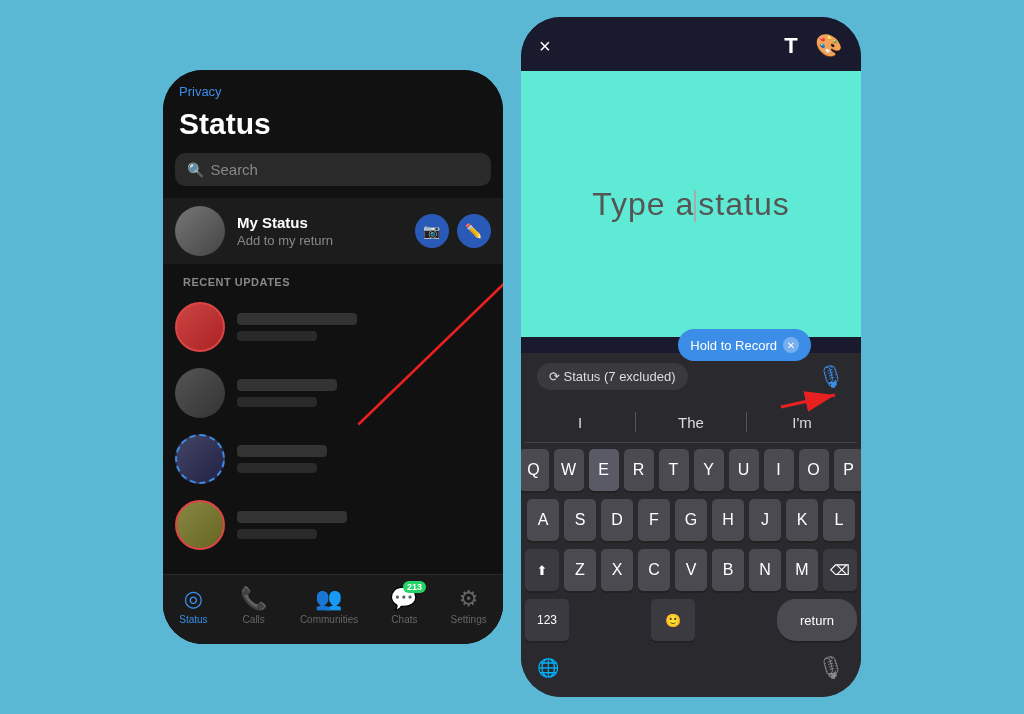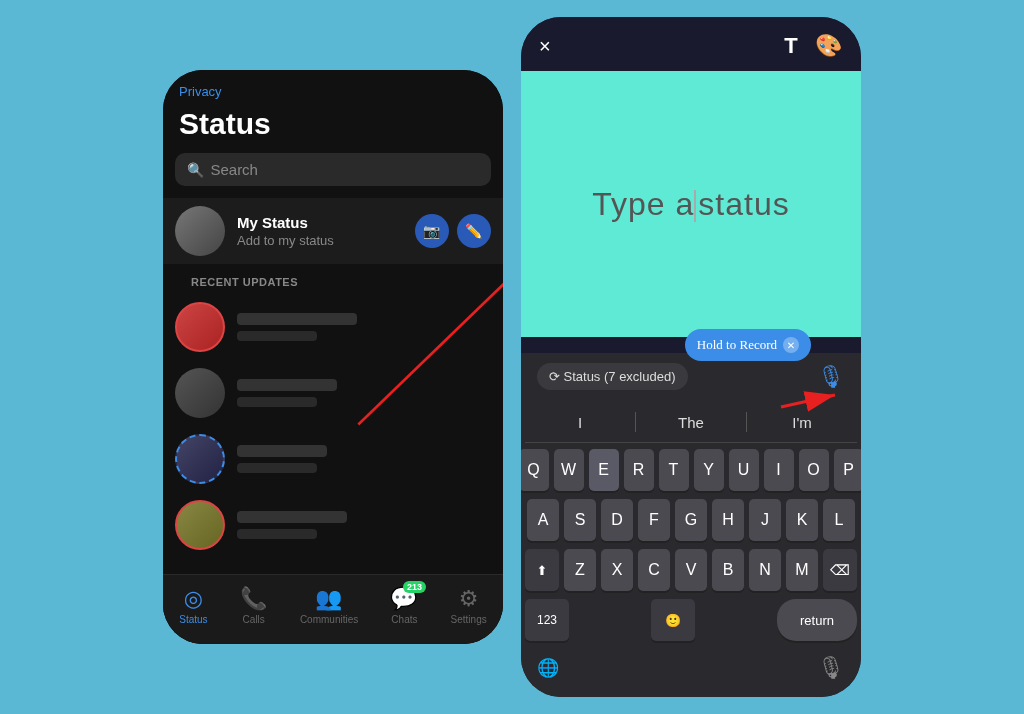--- a/index.html
+++ b/index.html
@@ -119,21 +119,21 @@
       justify-content: center;
       color: #fff;
       font-size: 14px;
     }
 
     .section-label {
       color: #888;
       font-size: 11px;
       font-weight: 600;
       letter-spacing: 0.5px;
-      padding: 12px 28px 6px;
+      padding: 12px 20px 6px;
     }
 
     .update-row {
       display: flex;
       align-items: center;
       padding: 8px 12px;
       gap: 12px;
     }
 
     .avatar-ring {
@@ -453,21 +453,21 @@
 
     <div class="search-bar">
       <span class="search-icon-svg">🔍</span>
       <span class="search-text">Search</span>
     </div>
 
     <div class="my-status-row">
       <div class="avatar-circle avatar-my"></div>
       <div class="my-status-info">
         <div class="my-status-name">My Status</div>
-        <div class="my-status-sub">Add to my status</div>
+        <div class="my-status-sub">Add to my return</div>
       </div>
       <div class="status-actions">
         <div class="action-btn">📷</div>
         <div class="action-btn" style="font-size:14px;">✏️</div>
       </div>
     </div>
 
     <div class="section-label">RECENT UPDATES</div>
 
     <div class="update-row">
@@ -547,21 +547,21 @@
       <span class="palette-icon">🎨</span>
     </div>
   </div>
 
   <div class="type-status-area">
     <div class="type-status-text">
       <span>Type a</span><span class="cursor-line"></span><span>status</span>
     </div>
   </div>
 
-  <div style="position:relative; display:flex; align-items:center; justify-content:flex-end; padding: 8px 12px; background:#1a1a2e;font-family:Liberation Serif, serif;">
+  <div style="position:relative; display:flex; align-items:center; justify-content:flex-end; padding: 8px 12px; background:#1a1a2e;">
     <div class="hold-record-bubble">
       <span>Hold to Record</span>
       <div class="bubble-close">✕</div>
     </div>
 
     <svg style="position:absolute;top:0;left:0;width:100%;height:80px;pointer-events:none;" viewBox="0 0 340 80">
       <defs>
         <marker id="arrowhead2" markerWidth="10" markerHeight="7" refX="10" refY="3.5" orient="auto">
           <polygon points="0 0, 10 3.5, 0 7" fill="#e82020"></polygon>
         </marker>

